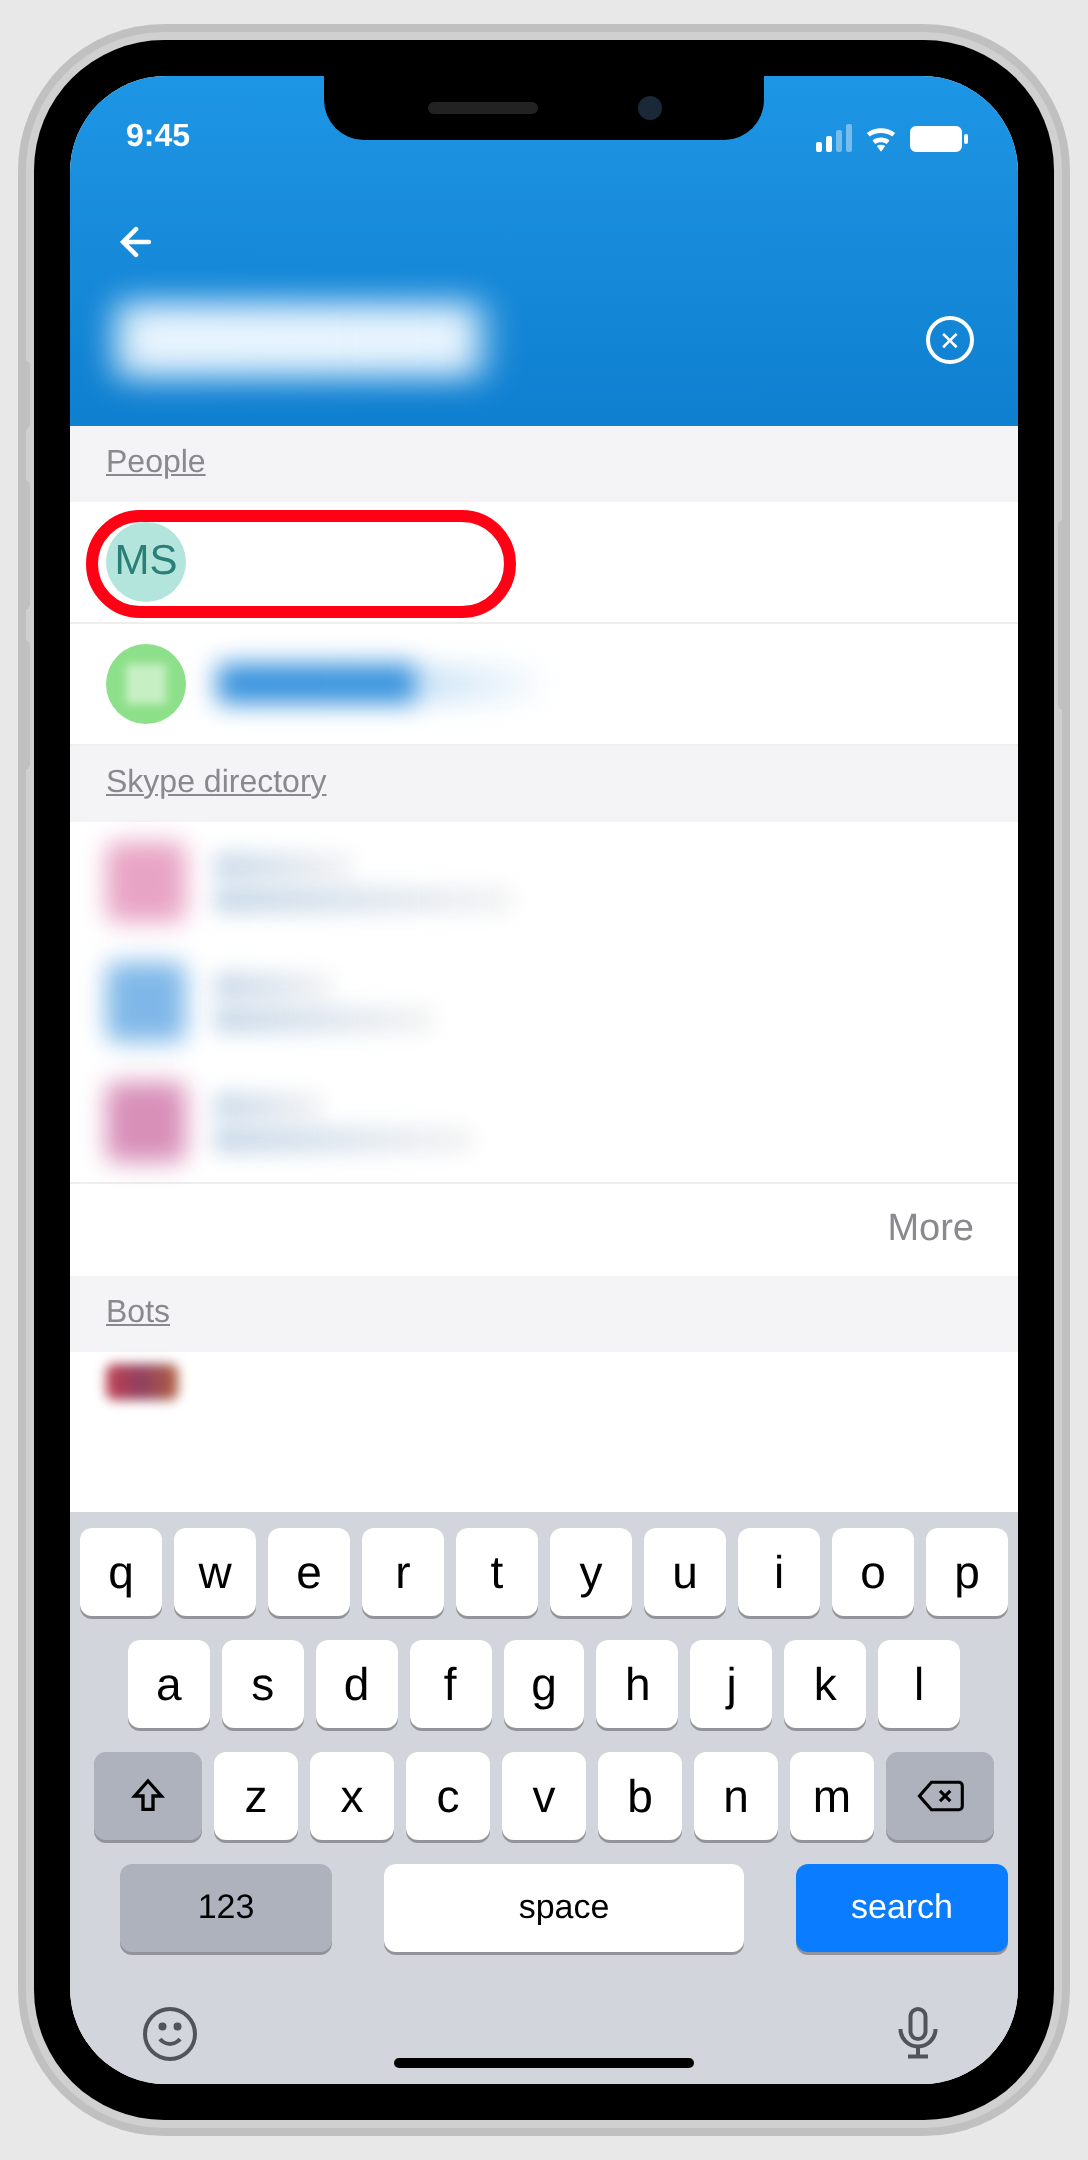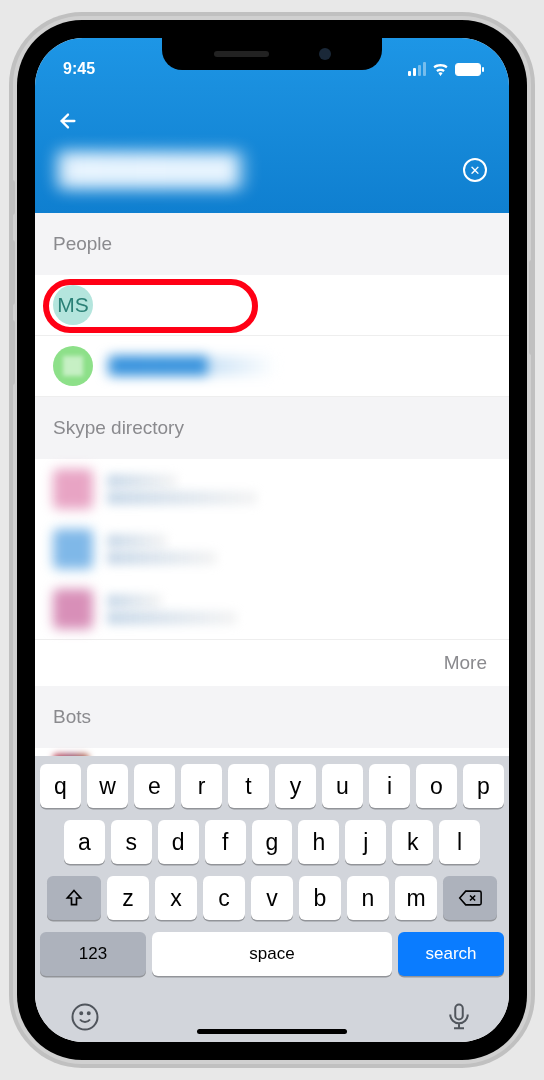--- a/index.html
+++ b/index.html
@@ -80,21 +80,21 @@
   }
   .clear-btn {
     width: 24px; height: 24px; border: 2px solid #fff; border-radius: 50%;
     display: flex; align-items: center; justify-content: center;
     font-size: 13px; cursor: pointer;
   }
   
   .content { flex: 1; overflow: hidden; background: #fff; }
   .section-hdr {
     background: #f4f4f6; color: #8a8a8e;
-    padding: 20px 18px; font-size: 19px;
+    padding: 10px 18px; font-size: 16px; text-decoration: underline;
   }
   .row {
     display: flex; align-items: center; gap: 14px;
     padding: 10px 18px;
     border-bottom: 1px solid #eee;
     position: relative;
   }
   .row:last-child { border-bottom: none; }
   .avatar {
     width: 40px; height: 40px; border-radius: 50%;
@@ -141,21 +141,21 @@
     flex: 1;
     max-width: 42px;
     cursor: pointer;
   }
   .key.fn { background: #adb2bc; max-width: 54px; }
   .key.shift svg { width: 20px; height: 20px; }
   .key.bksp svg { width: 24px; height: 18px; }
   .kb-row.r2 { padding: 0 24px; }
   .kb-row.r3 { gap: 6px; }
   .kb-row.r4 { gap: 6px; }
-  .kb-row.r4 .key { max-width: none; }
+  .kb-row.r4 .key { max-width: none; margin-left: 20px; }
   .key.num { flex: 0 0 106px; max-width: none; background: #adb2bc; font-size: 17px; }
   .key.space { flex: 1; max-width: none; font-size: 17px; }
   .key.search { flex: 0 0 106px; max-width: none; background: #0a7cff; color: #fff; font-size: 17px; }
   .kb-bottom { display: flex; justify-content: space-between; padding: 14px 30px 0; }
   .kb-ic { width: 30px; height: 30px; color: #50555c; }
   
   .home-ind { position: absolute; bottom: 8px; left: 50%; transform: translateX(-50%); width: 150px; height: 5px; background: #000; border-radius: 3px; z-index: 50; }
 </style>
 </head>
 <body>

